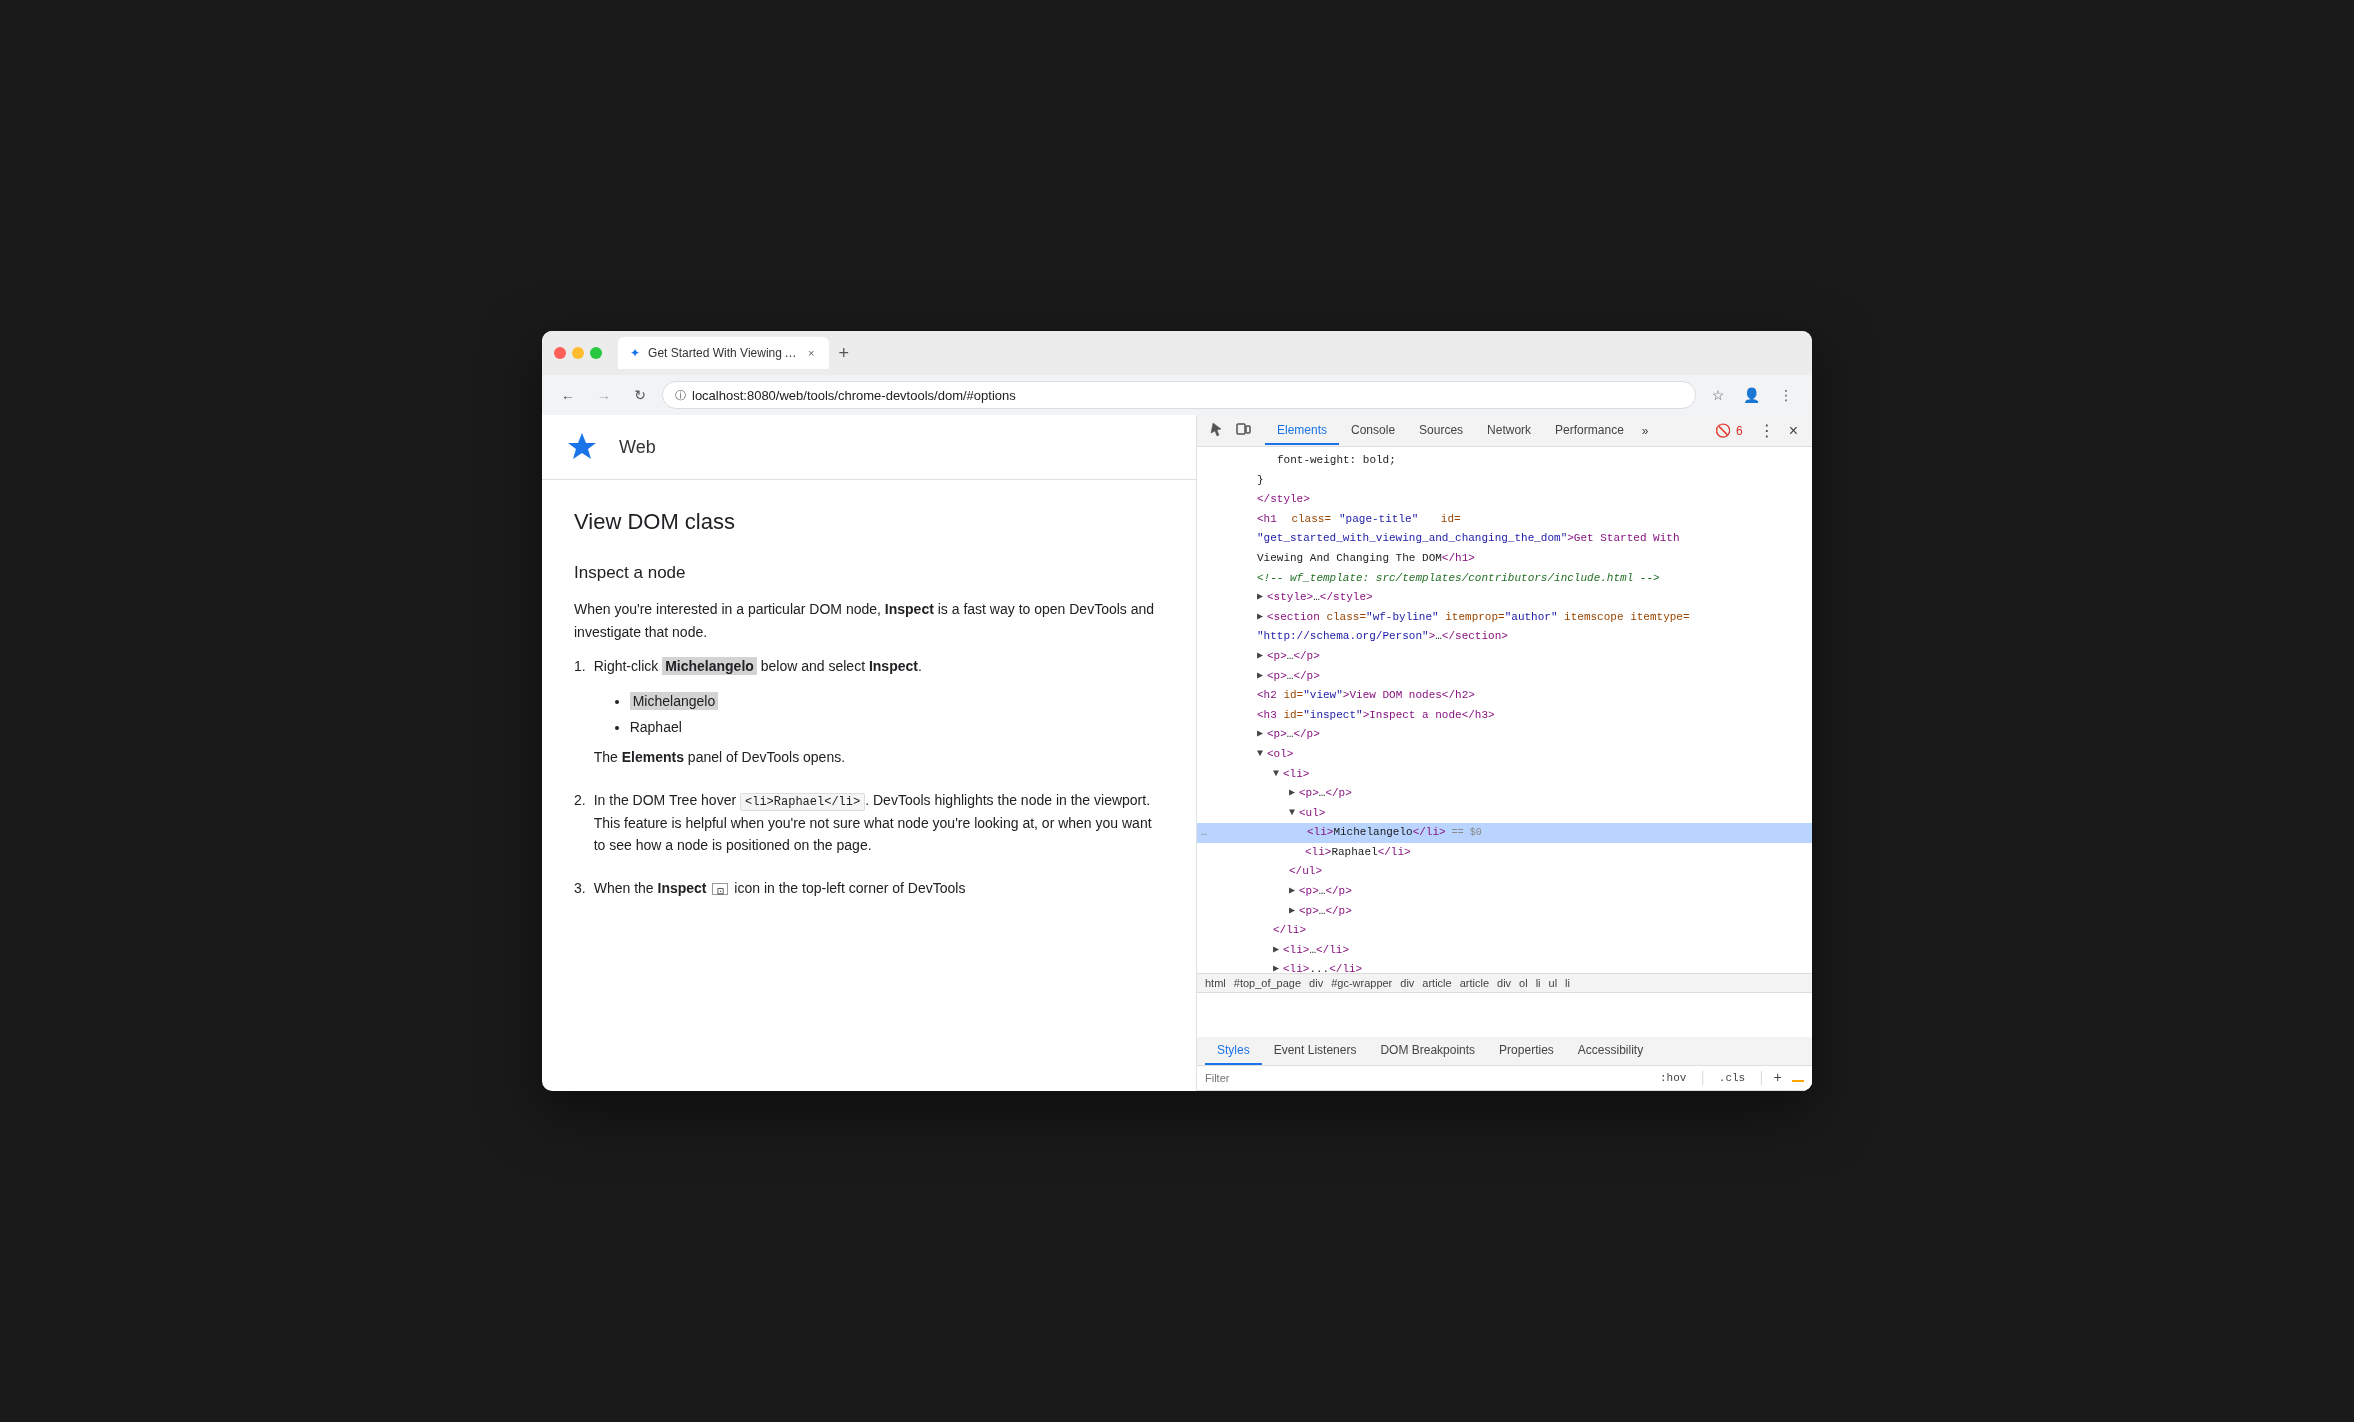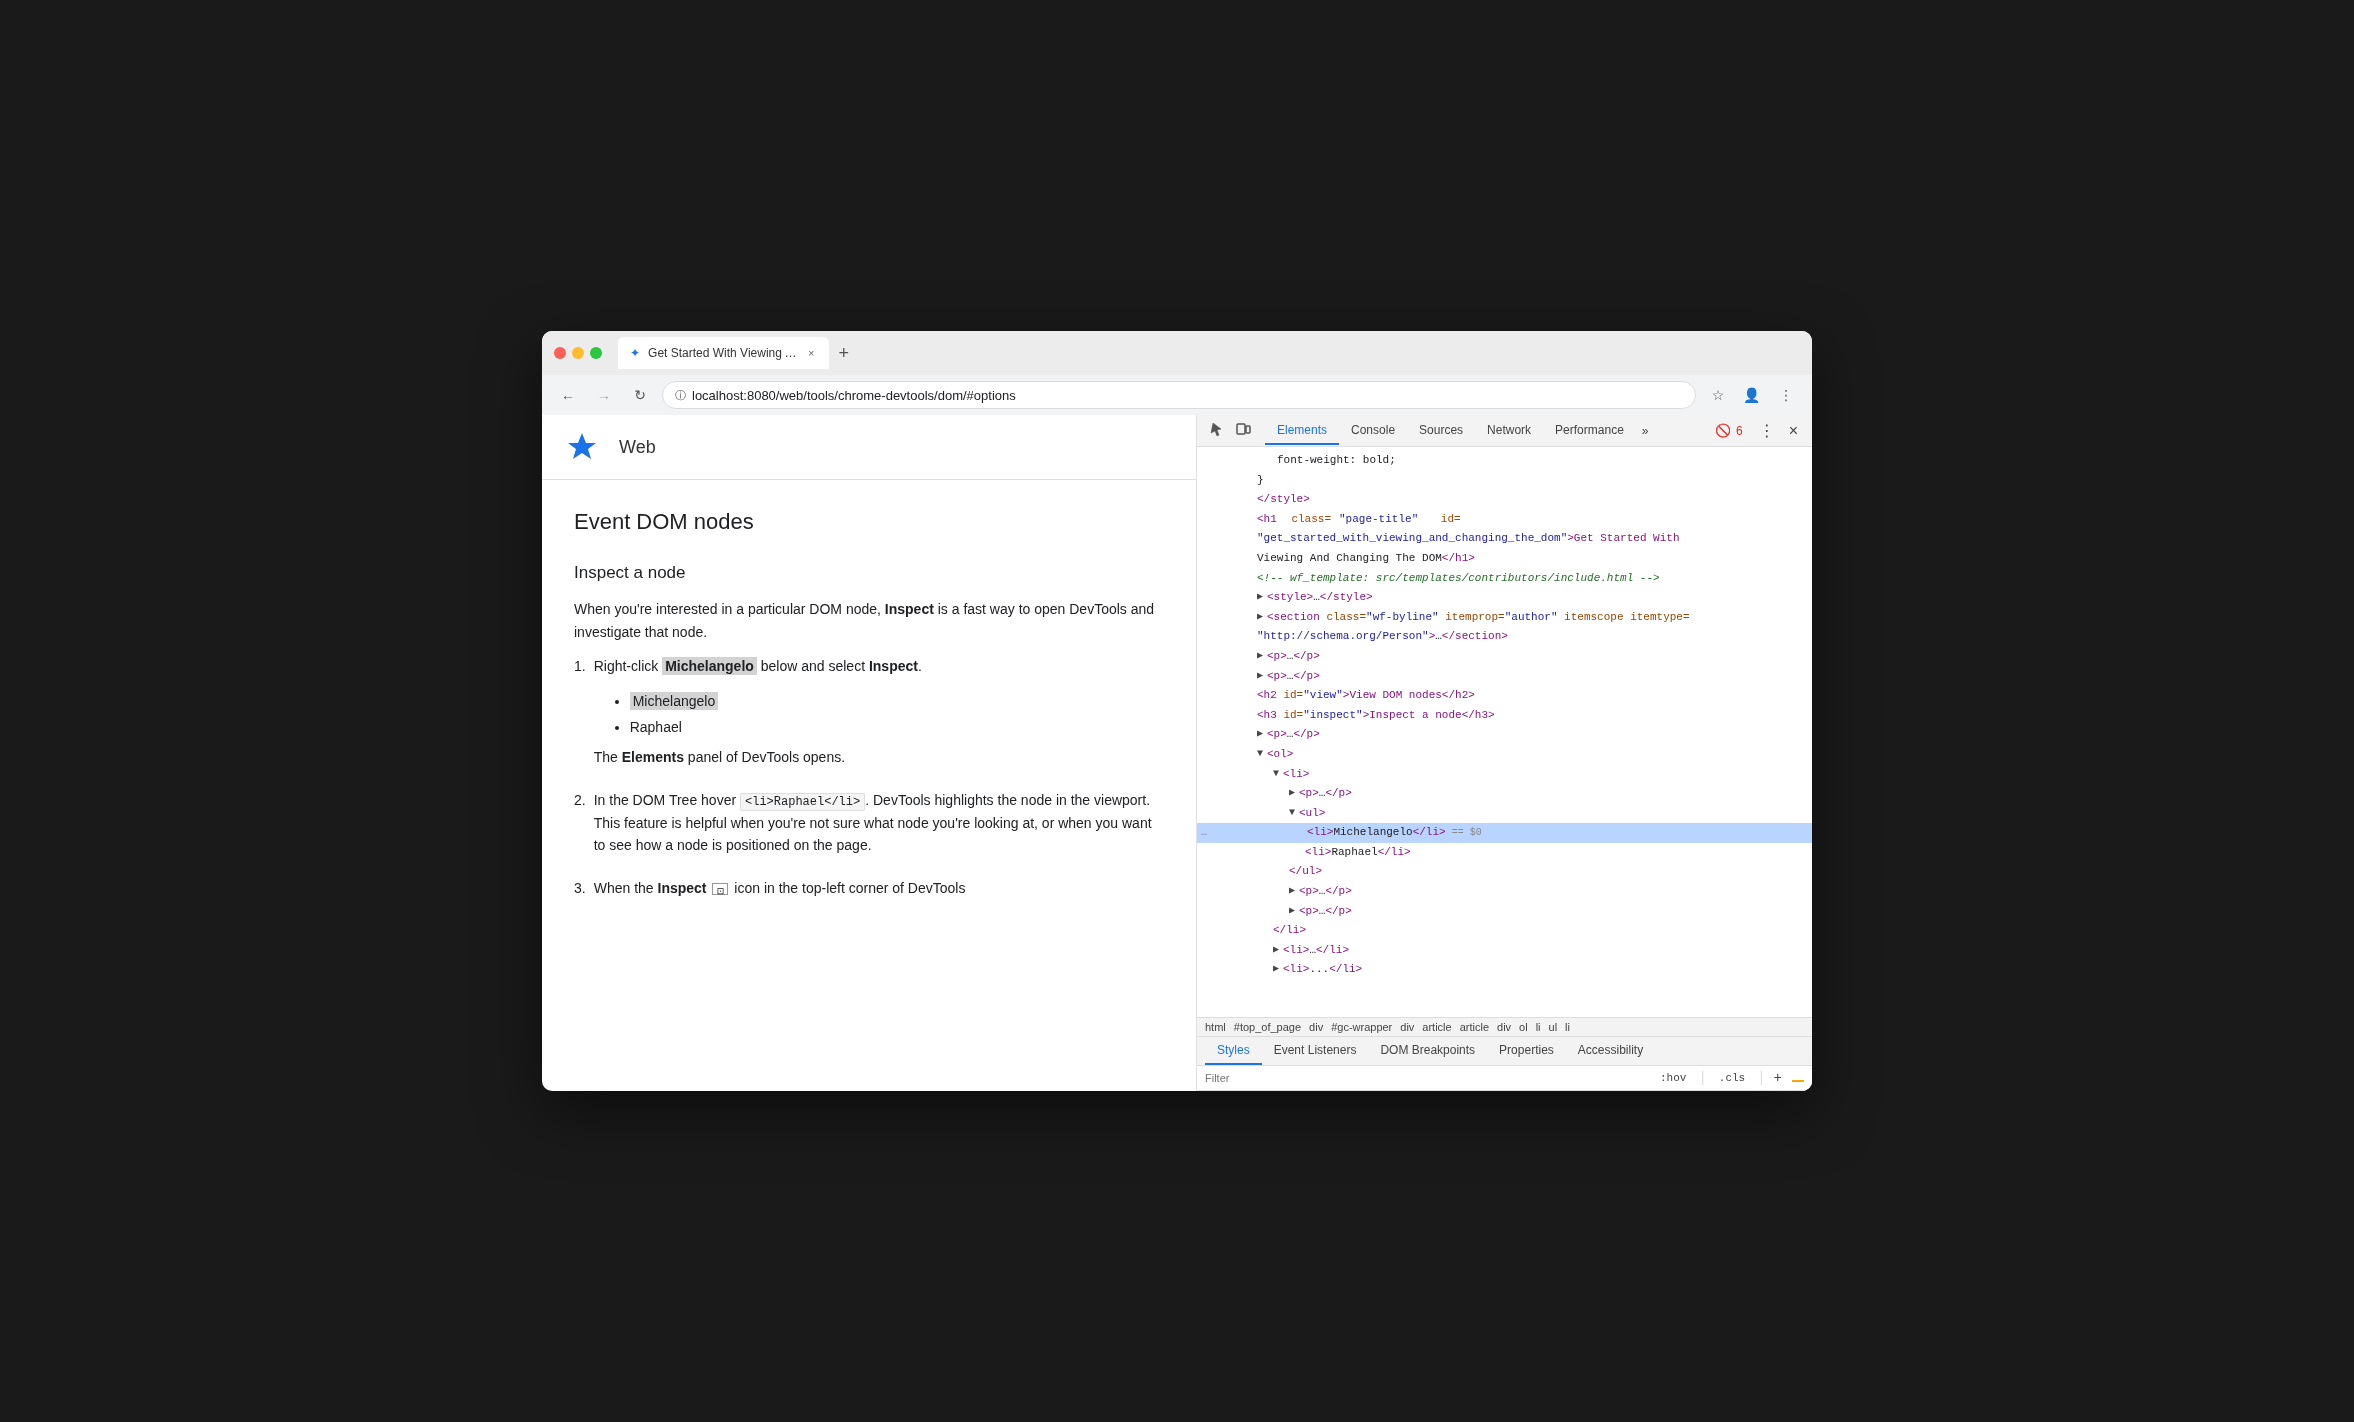--- a/index.html
+++ b/index.html
@@ -372,20 +372,21 @@
       white-space: nowrap;
     }
 
     
     .bottom-tabs {
       background: #f3f3f3;
       border-bottom: 1px solid #ddd;
       display: flex;
       padding: 0 8px;
       flex-shrink: 0;
+      margin-top: 44px;
     }
     .bottom-tab {
       padding: 6px 12px;
       font-family: -apple-system, sans-serif;
       font-size: 12px;
       color: #444;
       cursor: pointer;
       border-bottom: 2px solid transparent;
       white-space: nowrap;
     }
@@ -476,21 +477,21 @@
     <div class="page-content">
       <div class="page-header">
         <div class="page-logo">
           <svg width="32" height="32" viewBox="0 0 32 32">
             <path d="M16 2 L20 12 L30 12 L22 18 L25 28 L16 22 L7 28 L10 18 L2 12 L12 12 Z" fill="#1a73e8"></path>
           </svg>
         </div>
         <span class="page-brand">Web</span>
       </div>
       <div class="page-body">
-        <h2>Event DOM nodes</h2>
+        <h2>View DOM class</h2>
         <h3>Inspect a node</h3>
         <p>
           <span>When you're interested in a particular DOM node,</span> <strong>Inspect</strong> <span>is a fast way to open DevTools and investigate that node.</span>
         </p>
 
         <div class="ol-item">
           <span class="ol-num">1.</span>
           <div class="ol-content">
             <p>
               <span>Right-click</span> <strong class="highlight-name">Michelangelo</strong> <span>below and select</span> <strong>Inspect</strong><span>.</span>

